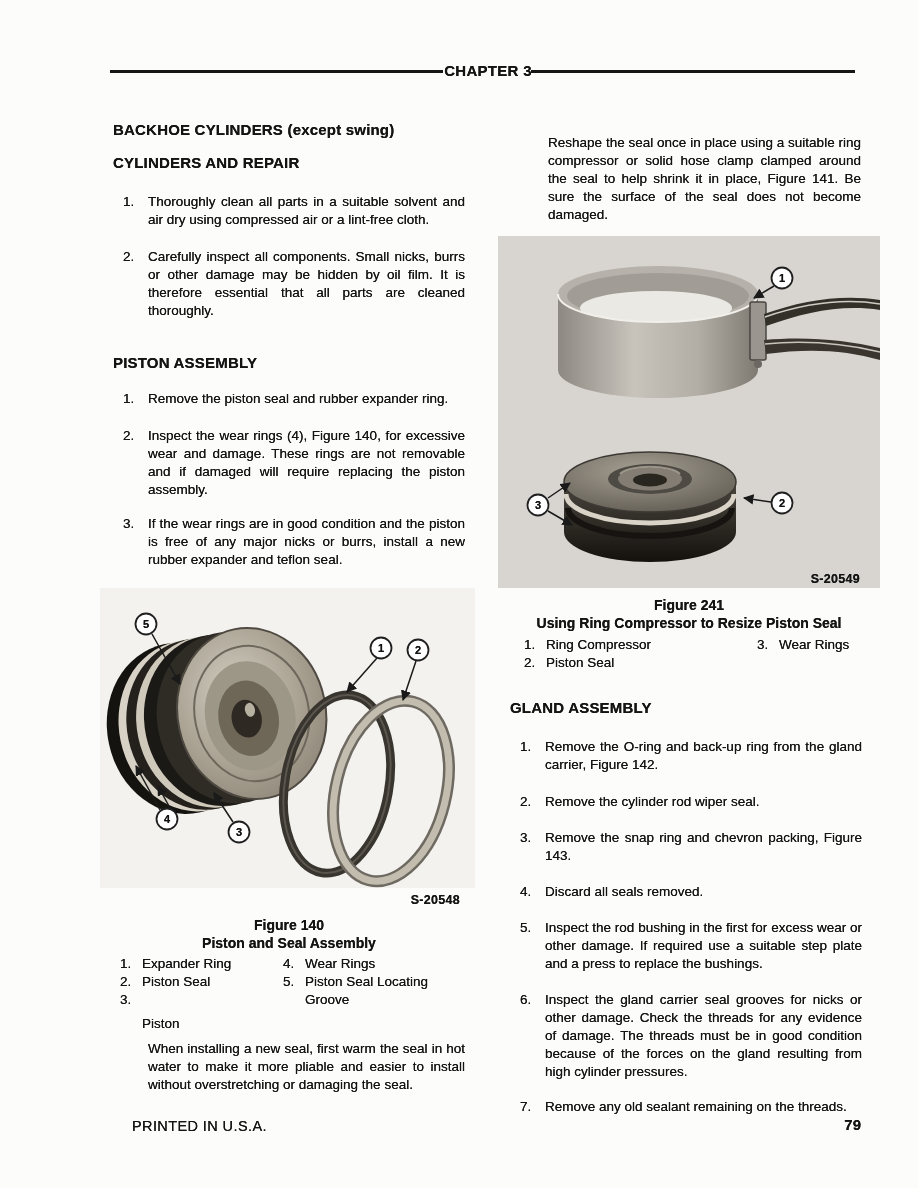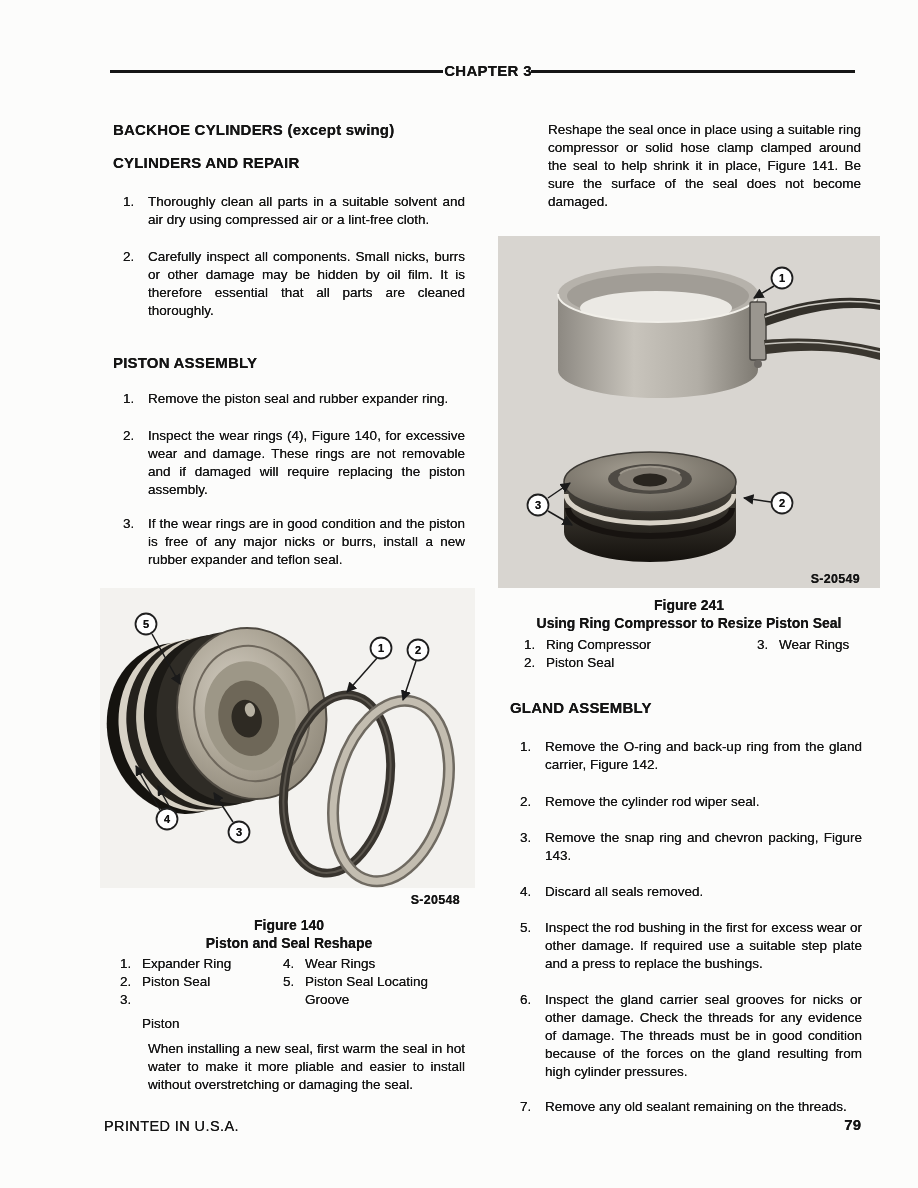--- a/index.html
+++ b/index.html
@@ -16,21 +16,21 @@
   .h1{position:absolute;font-weight:bold;font-size:15px;letter-spacing:.2px;white-space:nowrap;}
   .item{position:absolute;display:flex;}
   .item .num{flex:none;width:25px;}
   .item .txt{flex:1;text-align:justify;}
   .para{position:absolute;text-align:justify;}
   .cap-title{position:absolute;font-weight:bold;font-size:14px;text-align:center;}
   .photo-code{position:absolute;font-weight:bold;font-size:12.5px;text-align:right;letter-spacing:.3px;}
   .leg-row{position:absolute;display:flex;}
   .leg-row .ln{flex:none;width:22px;}
   .leg-row .lt{flex:none;}
-  .footer{position:absolute;font-size:14.5px;letter-spacing:.4px;}
+  .footer{position:absolute;font-size:14.5px;letter-spacing:.4px;margin-left:28px;}
   .pagenum{position:absolute;font-weight:bold;font-size:15px;text-align:right;}
   svg text.co{font-family:"Liberation Sans",sans-serif;font-size:11px;font-weight:bold;fill:#111;}
   svg .co-c{fill:#ffffff;stroke:#1f1f1f;stroke-width:1.8;}
   svg .co-l{stroke:#1a1a1a;stroke-width:1.5;fill:none;}
 </style>
 </head>
 <body>
 
 <div class="page">
 
@@ -126,21 +126,21 @@
     </g>
     <g>
       <line class="co-l" x1="133" y1="234" x2="114" y2="205" marker-end="url(#arw140)"></line>
       <circle class="co-c" cx="139" cy="244" r="10.5"></circle>
       <text class="co" x="139" y="244" text-anchor="middle" dy=".35em">3</text>
     </g>
   </svg>
 
   <div class="photo-code" style="left:360px;top:891px;width:100px;">S-20548</div>
   <div class="cap-title" style="left:113px;top:916px;width:352px;">Figure 140</div>
-  <div class="cap-title" style="left:113px;top:934px;width:352px;">Piston and Seal Reshape</div>
+  <div class="cap-title" style="left:113px;top:934px;width:352px;">Piston and Seal Assembly</div>
 
   <div class="leg-row" style="left:120px;top:955px;">
     <span class="ln">1.</span>
     <span class="lt" style="width:141px;">Expander Ring</span>
     <span class="ln">4.</span>
     <span class="lt">Wear Rings</span>
   </div>
   <div class="leg-row" style="left:120px;top:973px;">
     <span class="ln">2.</span>
     <span class="lt" style="width:141px;">Piston Seal</span>
@@ -151,21 +151,21 @@
     <span class="ln">3.</span>
     <span class="lt" style="width:141px;margin-top:24px;">Piston</span>
     <span class="ln"></span>
     <span class="lt">Groove</span>
   </div>
 
   <div class="para" style="left:148px;top:1040px;width:317px;">When installing a new seal, first warm the seal in hot water to make it more pliable and easier to install without overstretching or damaging the seal.</div>
 
   <div class="footer" style="left:104px;top:1117px;">PRINTED IN U.S.A.</div>
 
-  <div class="para" style="left:548px;top:121px;width:313px;">Reshape the seal once in place using a suitable ring compressor or solid hose clamp clamped around the seal to help shrink it in place, Figure 141. Be sure the surface of the seal does not become damaged.</div>
+  <div class="para" style="left:548px;top:134px;width:313px;">Reshape the seal once in place using a suitable ring compressor or solid hose clamp clamped around the seal to help shrink it in place, Figure 141. Be sure the surface of the seal does not become damaged.</div>
 
   <svg class="abs" style="left:498px;top:236px;" width="382" height="352" viewBox="0 0 382 352">
     <defs>
       <linearGradient id="f141band" x1="0" y1="0" x2="1" y2="0">
         <stop offset="0%" stop-color="#8d8982"></stop>
           <stop offset="38%" stop-color="#c8c4bc"></stop>
         <stop offset="70%" stop-color="#b2aea6"></stop>
           <stop offset="100%" stop-color="#7e7a72"></stop>
       </linearGradient>
       <linearGradient id="f141wall" x1="0" y1="0" x2="0" y2="1">

